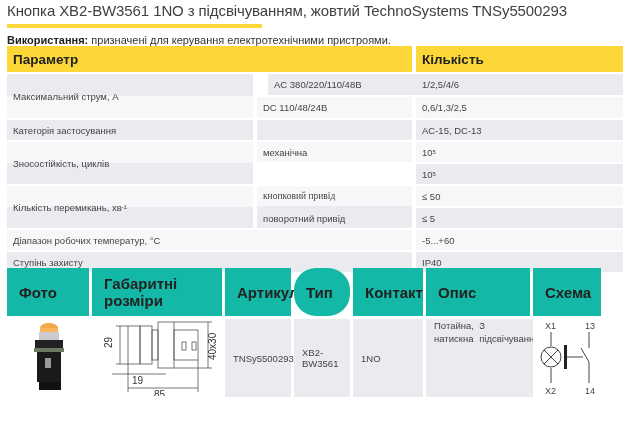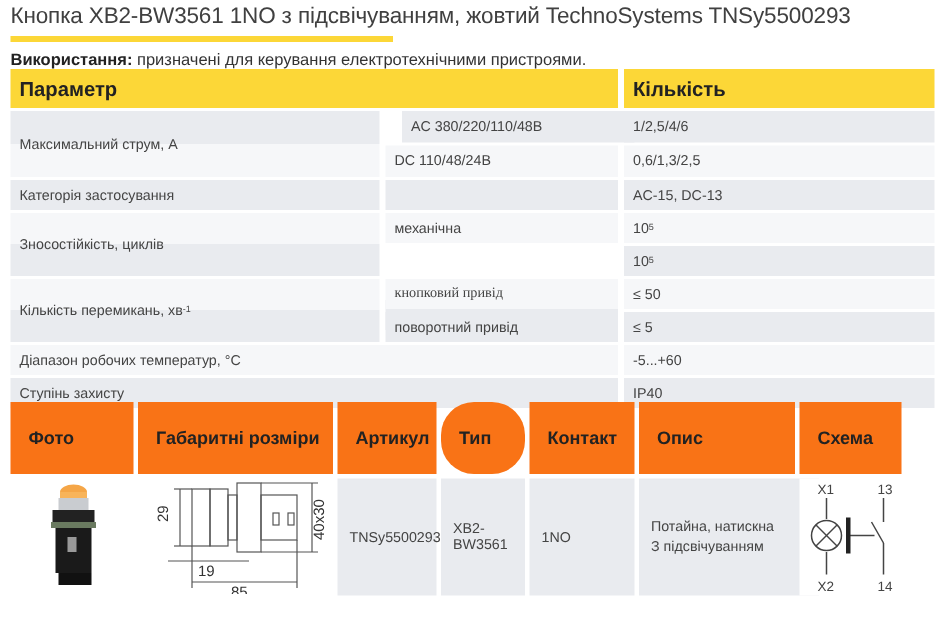--- a/index.html
+++ b/index.html
@@ -24,22 +24,22 @@
   .cell {
     position: absolute; font-size: 9.5px; color: #444; display: flex; align-items: center;
     padding-left: 6px; white-space: nowrap;
   }
   .hdr { background: #fcd737; color: #222; font-size: 13.5px; font-weight: bold; }
   .g { background: #e9ebef; }
   .w { background: #f6f7f9; }
 
   .btable { position: absolute; left: 7px; top: 268px; width: 616px; }
   .bh {
-    position: absolute; top: 0; height: 48px; background: #f97316; font-weight: bold;
-    font-size: 12px; color: #222; display: flex; align-items: center; padding-left: 12px;
+    position: absolute; top: 0; height: 48px; background: #14b8a6; font-weight: bold;
+    font-size: 15px; color: #222; display: flex; align-items: center; padding-left: 12px;
   }
   .bc {
     position: absolute; top: 51px; height: 78px; display: flex; align-items: center;
     font-size: 9.5px; color: #444; padding-left: 8px;
   }
   sup { font-size: 6px; vertical-align: super; line-height: 0; }
 </style>
 </head>
 <body>
 
@@ -135,21 +135,21 @@
       <text x="2" y="0" transform="translate(14,30) rotate(-90)" fill="#333" stroke="none">29</text>
       <text x="0" y="0" transform="translate(118,40) rotate(-90)" fill="#333" stroke="none">40x30</text>
       <text x="34" y="64" fill="#333" stroke="none">19</text>
       <text x="56" y="78" fill="#333" stroke="none">85</text>
     </svg>
   </div>
 
   <div class="bc g" style="left:218px;width:66px;">TNSy5500293</div>
   <div class="bc g" style="left:287px;width:56px;">XB2-BW3561</div>
   <div class="bc g" style="left:346px;width:70px;">1NO</div>
-  <div class="bc g" style="left:419px;width:120px;flex-direction:column;align-items:flex-start;justify-content:center;line-height:13px;">
+  <div class="bc g" style="left:419px;width:120px;align-items:flex-start;justify-content:center;line-height:13px;">
     <span>Потайна, натискна</span>
     <span>З підсвічуванням</span>
   </div>
 
   <div class="bc" style="left:526px;width:90px;background:#fff;padding-left:4px;">
     <svg width="80" height="76" viewBox="0 0 80 76" font-family="Liberation Sans, sans-serif" font-size="9">
       <text x="8" y="9" fill="#444">X1</text>
       <text x="48" y="9" fill="#444">13</text>
       <text x="8" y="74" fill="#444">X2</text>
       <text x="48" y="74" fill="#444">14</text>

